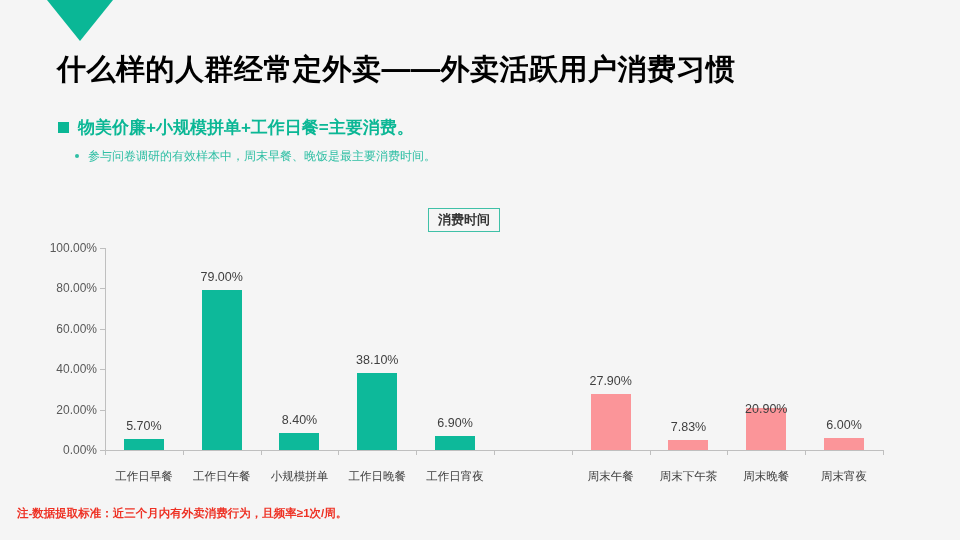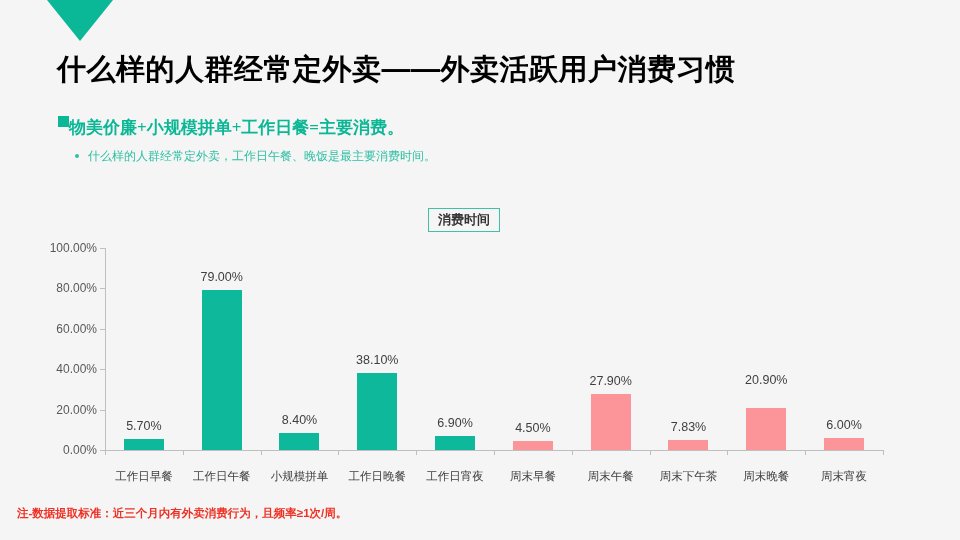--- a/index.html
+++ b/index.html
@@ -38,21 +38,22 @@
     color: #000000;
     letter-spacing: 0.5px;
     white-space: nowrap;
   }
 
   #slide-subtitle-row {
     position: absolute;
     left: 58px;
     top: 116px;
     display: flex;
-    font-family: Liberation Serif, serif;
+    align-items: center;
+    gap: 9px;
   }
   #subtitle-square-icon {
     width: 11px;
     height: 11px;
     background: #0bb795;
     display: inline-block;
     flex: none;
   }
   #slide-subtitle {
     font-size: 17px;
@@ -222,21 +223,21 @@
 
 <div id="slide-title">什么样的人群经常定外卖——外卖活跃用户消费习惯</div>
 
 <div id="slide-subtitle-row">
   <span id="subtitle-square-icon"></span>
   <span id="slide-subtitle">物美价廉+小规模拼单+工作日餐=主要消费。</span>
 </div>
 
 <div id="slide-bullet-row">
   <span id="bullet-dot-icon"></span>
-  <span id="slide-bullet-text">什么样的人群经常定外卖，工作日午餐、晚饭是最主要消费时间。</span>
+  <span id="slide-bullet-text">参与问卷调研的有效样本中，周末早餐、晚饭是最主要消费时间。</span>
 </div>
 
 <div id="chart-card">
   <div id="chart-title-box">消费时间</div>
   <div id="y-axis-line"></div>
   <div id="x-axis-line"></div>
   <div id="plot-area">
     <div id="y-ticks-layer">
         <div class="y-tick-wrap" style="top: 202px;">
           <div class="y-tick"></div>
@@ -295,38 +296,33 @@
         <div class="bar-slot" style="left: 233.4px; width: 77.8px;">
           <div class="bar-rect" style="height: 76.962px; background: rgb(13, 185, 154);"></div>
           <div class="bar-value" style="bottom: 82.962px;">38.10%</div>
           <div class="cat-label">工作日晚餐</div>
         </div>
         <div class="bar-slot" style="left: 311.2px; width: 77.8px;">
           <div class="bar-rect" style="height: 13.938px; background: rgb(13, 185, 154);"></div>
           <div class="bar-value" style="bottom: 19.938px;">6.90%</div>
           <div class="cat-label">工作日宵夜</div>
         </div>
-        <div class="bar-slot" style="left: 389px; width: 77.8px;">
-          <div class="bar-rect" style="height: 9.09px; background: rgb(251, 149, 153);"></div>
-          <div class="bar-value" style="bottom: 15.09px;">4.50%</div>
-          <div class="cat-label">周末早餐</div>
-        </div>
         <div class="bar-slot" style="left: 466.8px; width: 77.8px;">
           <div class="bar-rect" style="height: 56.358px; background: rgb(251, 149, 153);"></div>
           <div class="bar-value" style="bottom: 62.358px;">27.90%</div>
           <div class="cat-label">周末午餐</div>
         </div>
         <div class="bar-slot" style="left: 544.6px; width: 77.8px;">
           <div class="bar-rect" style="height: 10.1px; background: rgb(251, 149, 153);"></div>
           <div class="bar-value" style="bottom: 16.1px;">7.83%</div>
           <div class="cat-label">周末下午茶</div>
         </div>
         <div class="bar-slot" style="left: 622.4px; width: 77.8px;">
           <div class="bar-rect" style="height: 42.218px; background: rgb(251, 149, 153);"></div>
-          <div class="bar-value" style="bottom: 63px;">20.90%</div>
+          <div class="bar-value" style="bottom: 34px;">20.90%</div>
           <div class="cat-label">周末晚餐</div>
         </div>
         <div class="bar-slot" style="left: 700.2px; width: 77.8px;">
           <div class="bar-rect" style="height: 12.12px; background: rgb(251, 149, 153);"></div>
           <div class="bar-value" style="bottom: 18.12px;">6.00%</div>
           <div class="cat-label">周末宵夜</div>
         </div>
       </div>
   </div>
 </div>

